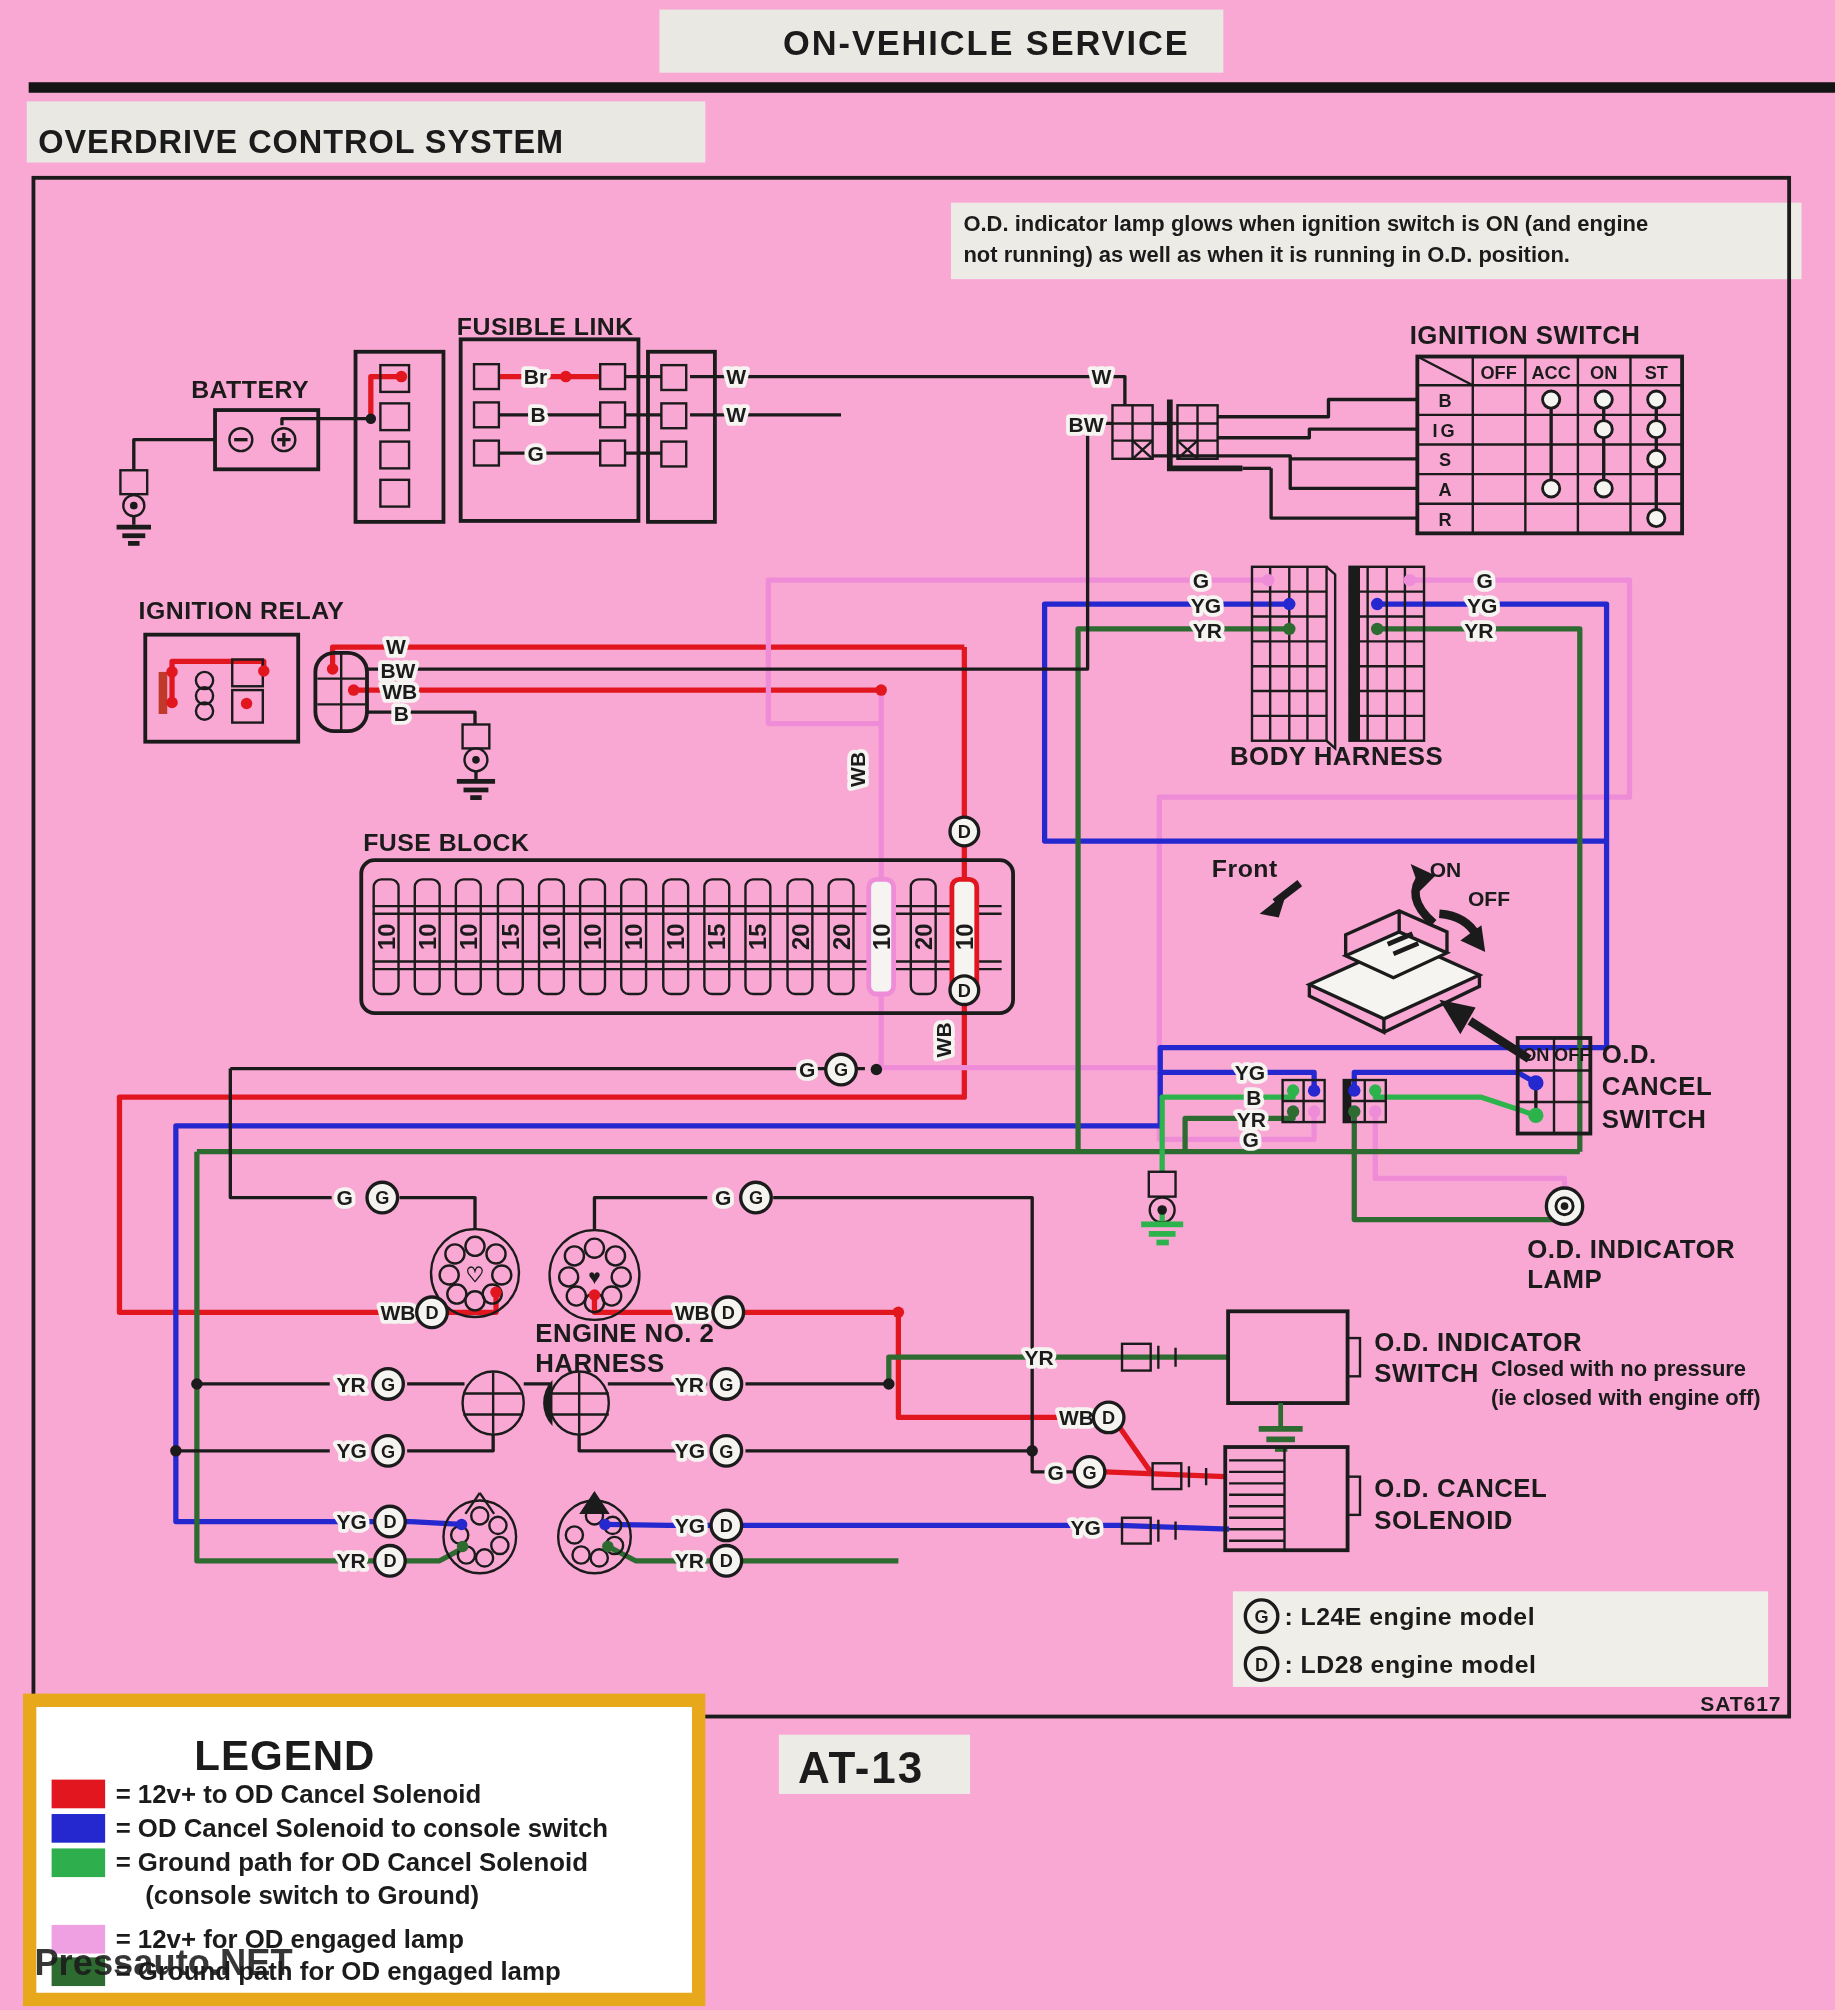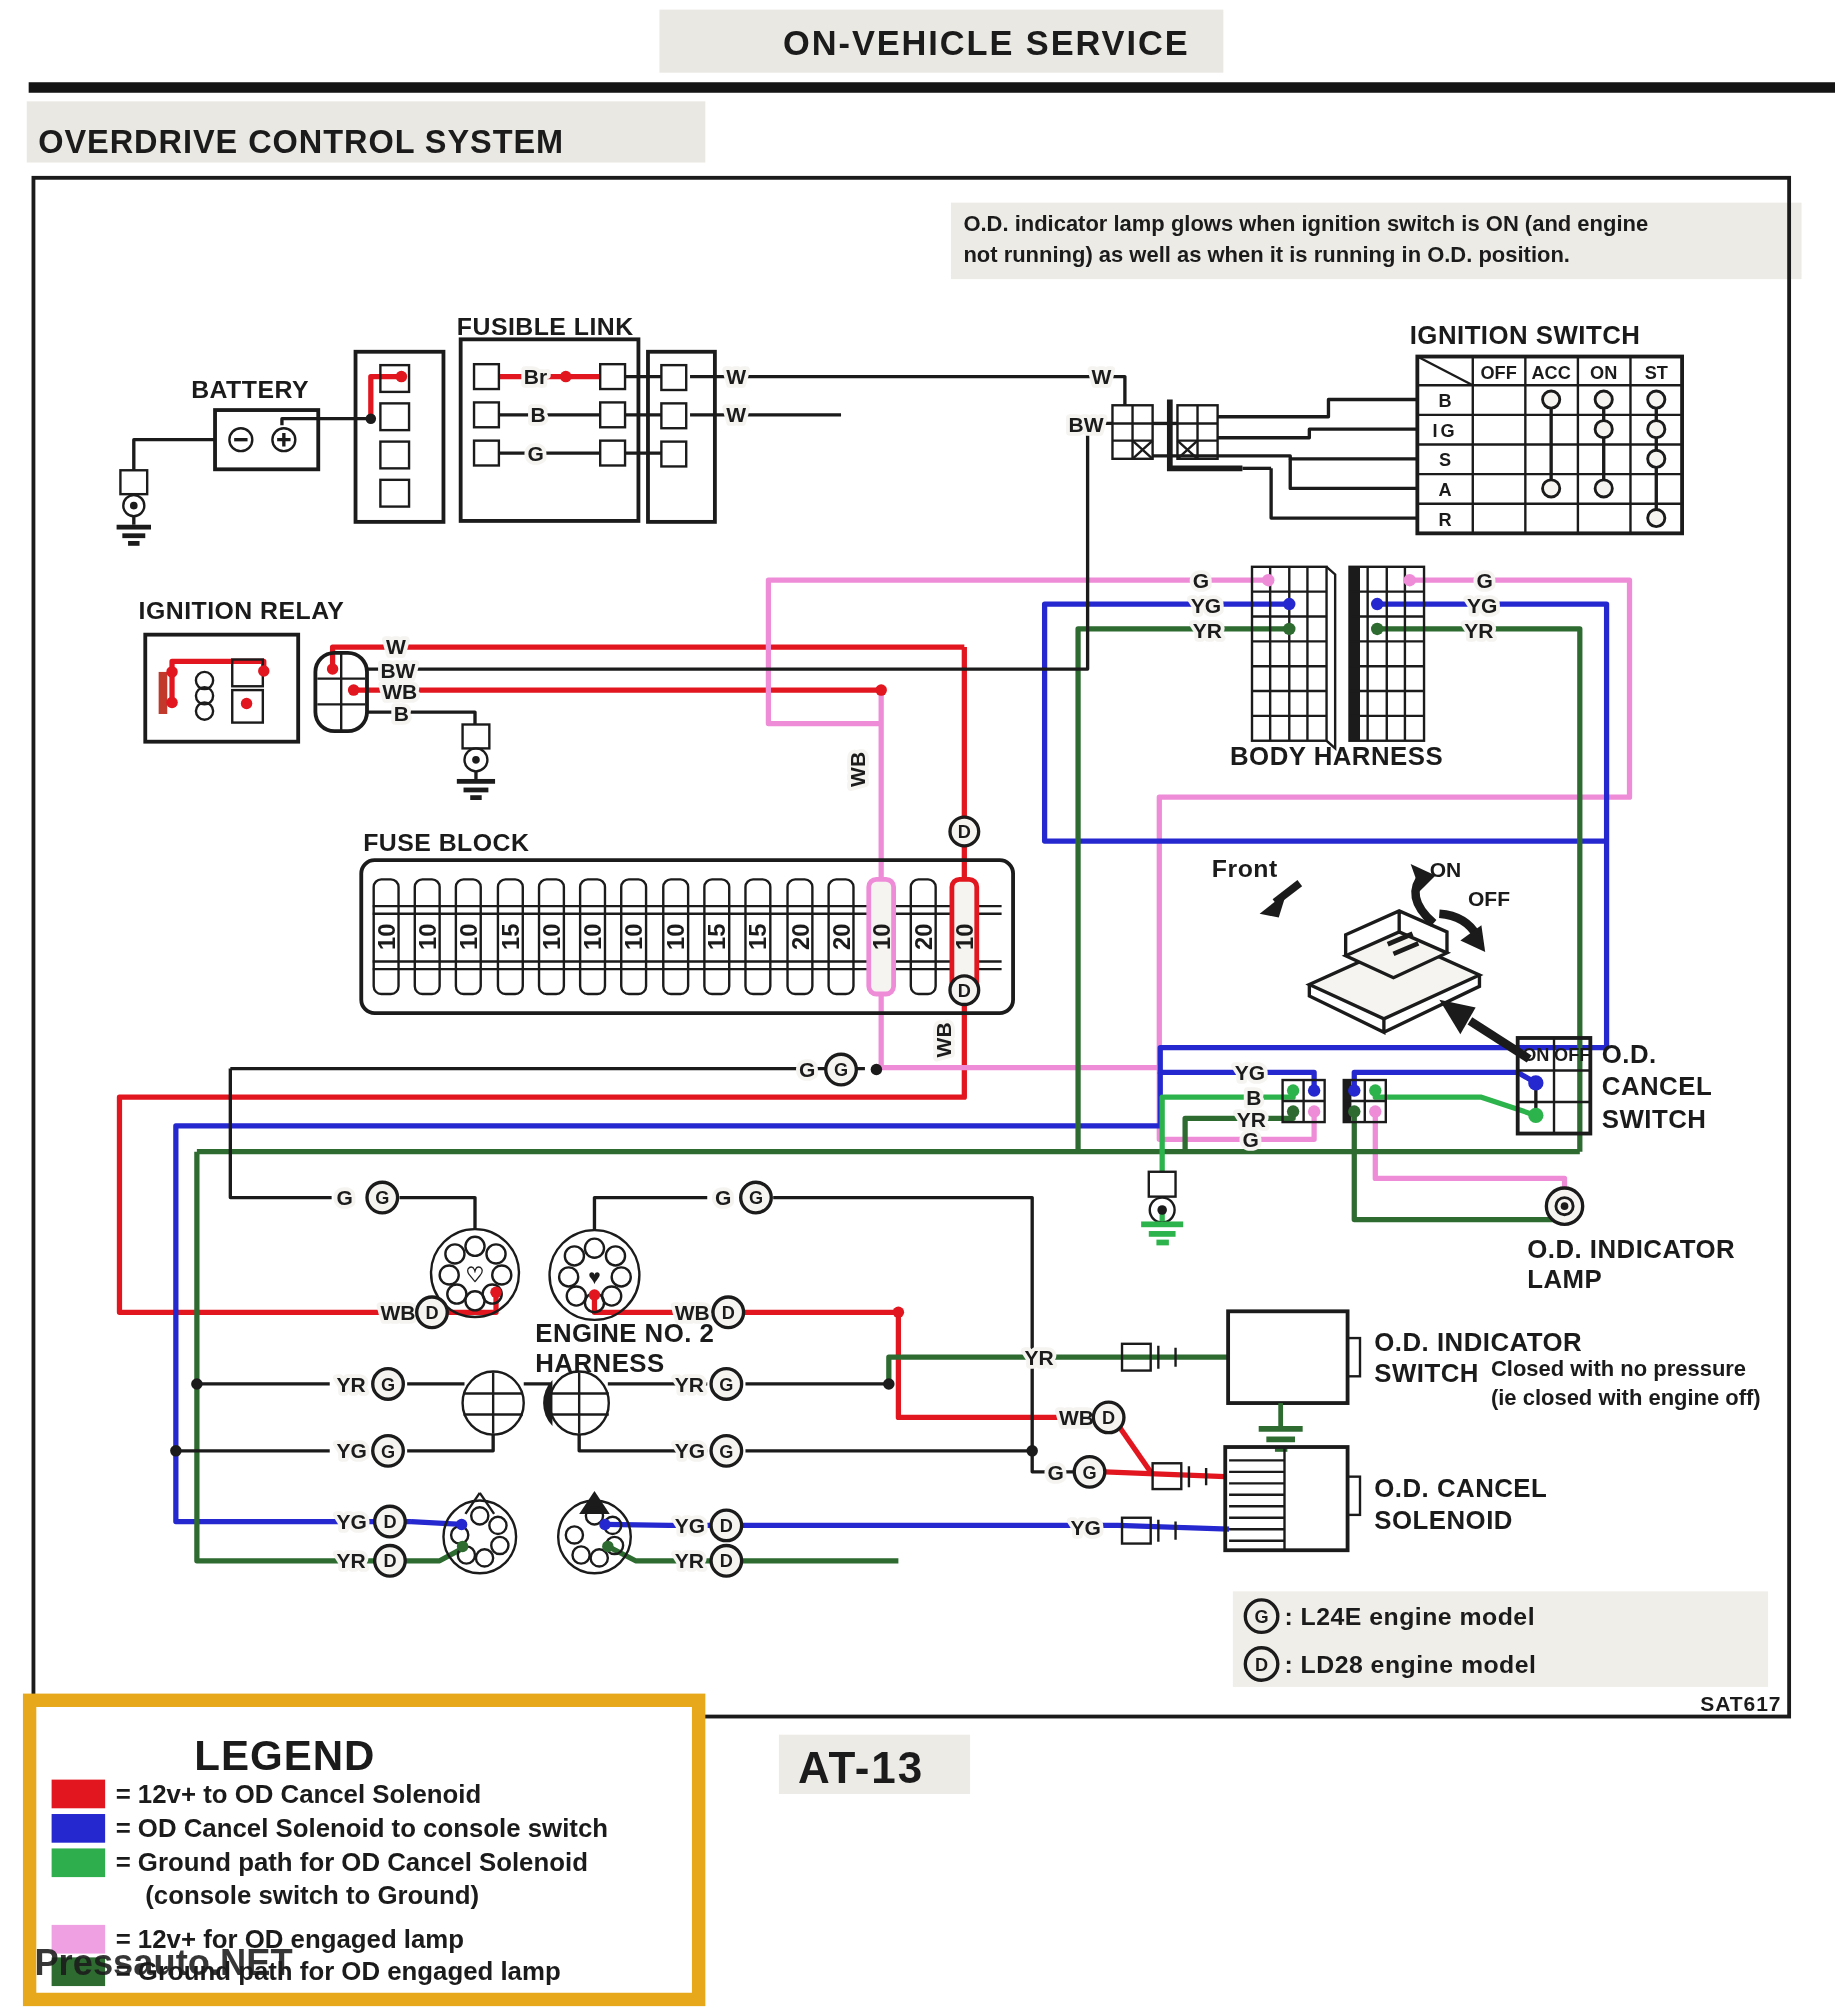--- a/index.html
+++ b/index.html
@@ -1,16 +1,16 @@
 <!DOCTYPE html>
 <html><head>
 <meta charset="utf-8">
 <style>
   html,body{margin:0;padding:0;background:#d8d6d2;}
-  #page{position:relative;width:1835px;height:2010px;background:#ffffff;overflow:hidden;
+  #page{position:relative;width:1835px;height:2010px;background:#f9a8d4;overflow:hidden;
         font-family:"Liberation Sans", sans-serif;}
   svg{position:absolute;left:0;top:0;}
   text{font-family:"Liberation Sans", sans-serif;font-weight:bold;fill:#1b1b1b;}
   .lbl{paint-order:stroke;stroke:#f5f4f1;stroke-width:8px;stroke-linejoin:round;font-size:22px;}
   .big{font-size:27px;letter-spacing:.5px;}
   .comp{font-size:26px;letter-spacing:.5px;}
   .hdr{font-size:19px;}
   .sym{font-size:19px;text-anchor:middle;}
   .wire{fill:none;stroke-linejoin:round;stroke-linecap:butt;}
   .blk{stroke:#1b1b1b;stroke-width:3.5px;}

